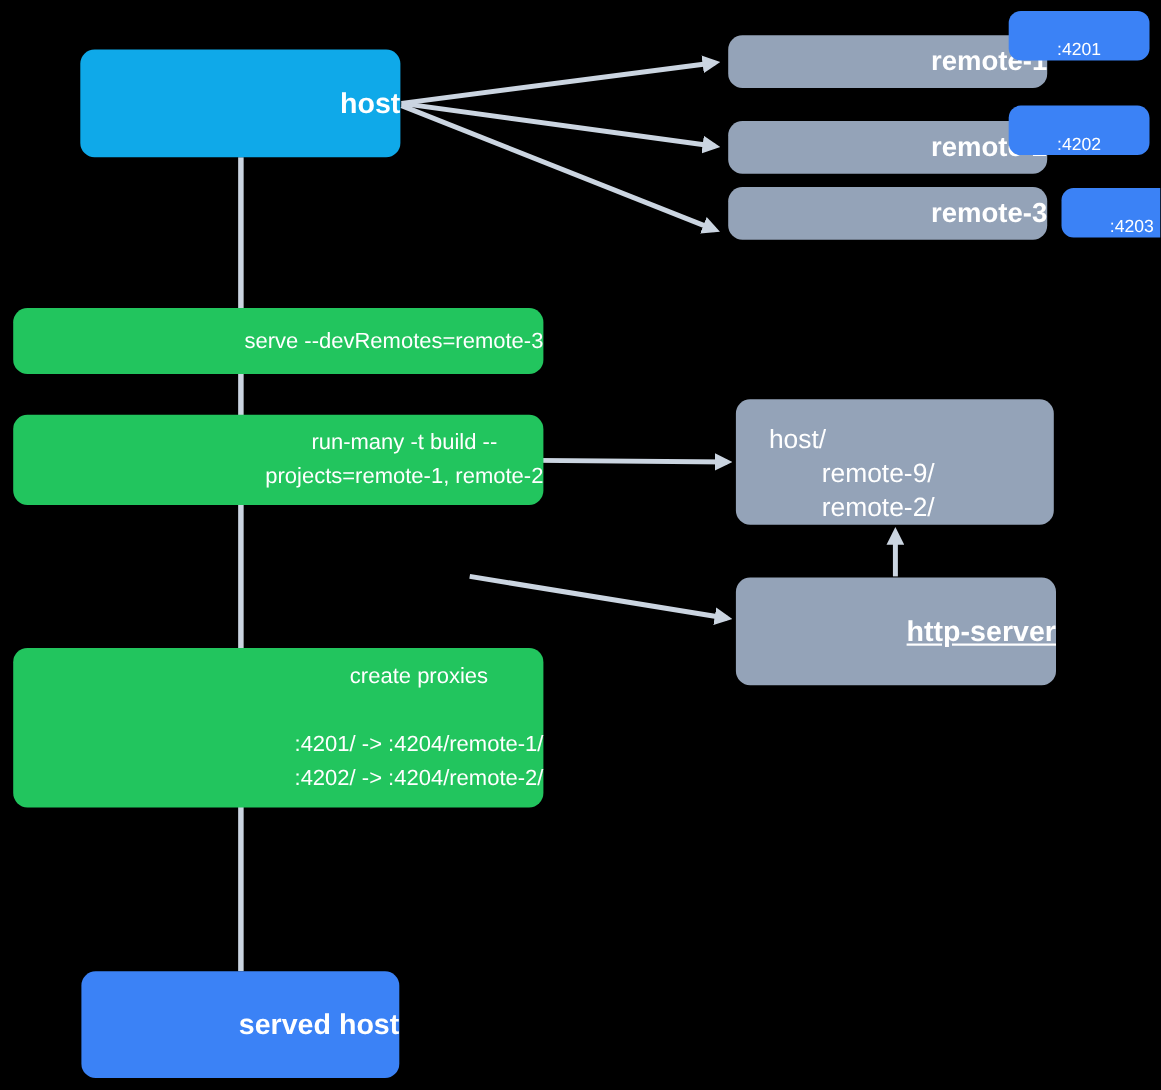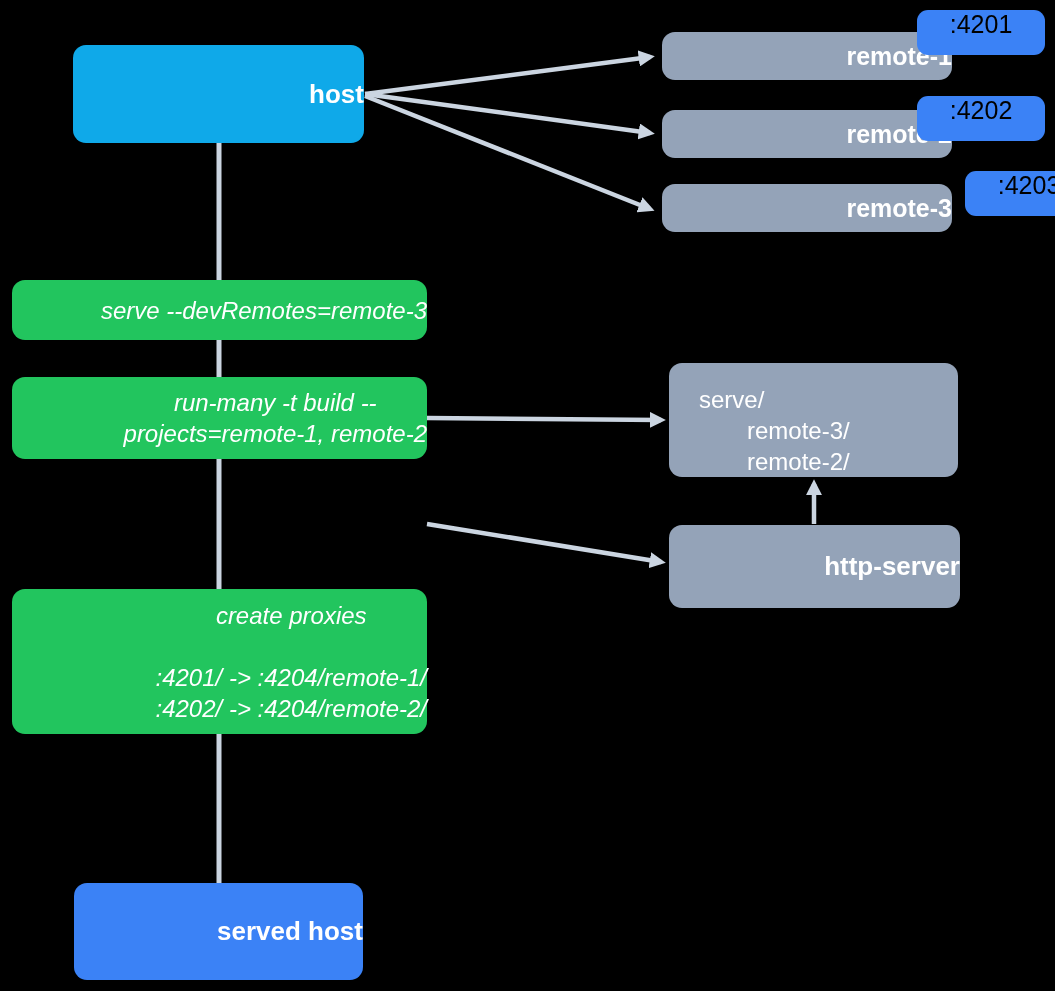--- a/index.html
+++ b/index.html
@@ -32,40 +32,39 @@
     background: #0FA9E9;
     font-weight: 700; font-size: 26px;
   }
   .remote-node {
     left: 662px; width: 290px; height: 48px;
     background: #94A3B8;
     font-weight: 700; font-size: 25px;
   }
   .remote-1 { top: 32px; }
   .remote-2 { top: 110px; }
-  .remote-3 { top: 184px; }
+  .remote-3 { top: 170px; }
   .badge {
     position: absolute;
     z-index: 2;
     left: 917px; width: 128px; height: 45px;
     background: #3B82F6;
     border-radius: 11px;
-    display: flex; align-items: flex-start; justify-content: center;
-    color: #000000; font-size: 25px;
+    display: flex; align-items: flex-end; justify-content: center;
+    color: #ffffff; font-size: 16px;
   }
   .badge-1 { top: 10px; }
   .badge-2 { top: 96px; }
   .badge-3 { top: 171px; margin-left: 48px; }
   .step-node {
-    left: 12px; width: 415px;
+    left: 12px; width: 482px;
     background: #22C55E;
-    font-size: 24px;
+    font-size: 20px;
     line-height: 31px;
     white-space: pre-line;
-    font-style: italic;
   }
   .step-1 { top: 280px; height: 60px; }
   .step-2 { top: 377px; height: 82px; padding-left: 43px; }
   .step-3 { top: 494px; height: 60px; }
   .step-4 { top: 589px; height: 145px; }
   .step-5 { top: 768px; height: 62px; }
   .served-host-node {
     left: 74px; top: 883px; width: 289px; height: 97px;
     background: #3B82F6;
     font-weight: 700; font-size: 26px; padding-left: 14px;
@@ -74,23 +73,23 @@
     left: 669px; top: 363px; width: 289px; height: 114px;
     background: #94A3B8;
     font-size: 24px; line-height: 31px;
     flex-direction: column;
     align-items: flex-start;
     padding-left: 30px;
     text-align: left;
   }
   .dist-node .indented { margin-left: 48px; }
   .http-server-node {
-    left: 669px; top: 525px; width: 291px; height: 83px;
+    left: 669px; top: 525px; width: 291px; height: 98px;
     background: #94A3B8;
-    font-weight: 700; font-size: 26px;
+    font-weight: 700; font-size: 26px; text-decoration: underline;
   }
 </style>
 </head>
 <body>
 
 <div class="canvas">
 
   <svg class="edges" width="1055" height="991" viewBox="0 0 1055 991">
     <defs>
       <marker id="arrow" viewBox="0 0 10 10" refX="7" refY="5" markerWidth="3.6" markerHeight="3.6" orient="auto-start-reverse">
@@ -143,22 +142,22 @@
 
 :4201/ -&gt; :4204/remote-1/
 :4202/ -&gt; :4204/remote-2/</span>
   </div>
 
   <div class="node served-host-node">
     <span>served host</span>
   </div>
 
   <div class="node dist-node">
-    <span>serve/</span>
-    <span class="indented">remote-3/</span>
+    <span>host/</span>
+    <span class="indented">remote-9/</span>
     <span class="indented">remote-2/</span>
   </div>
 
   <div class="node http-server-node">
     <span>http-server</span>
   </div>
 
 </div>
 
 </body></html>

